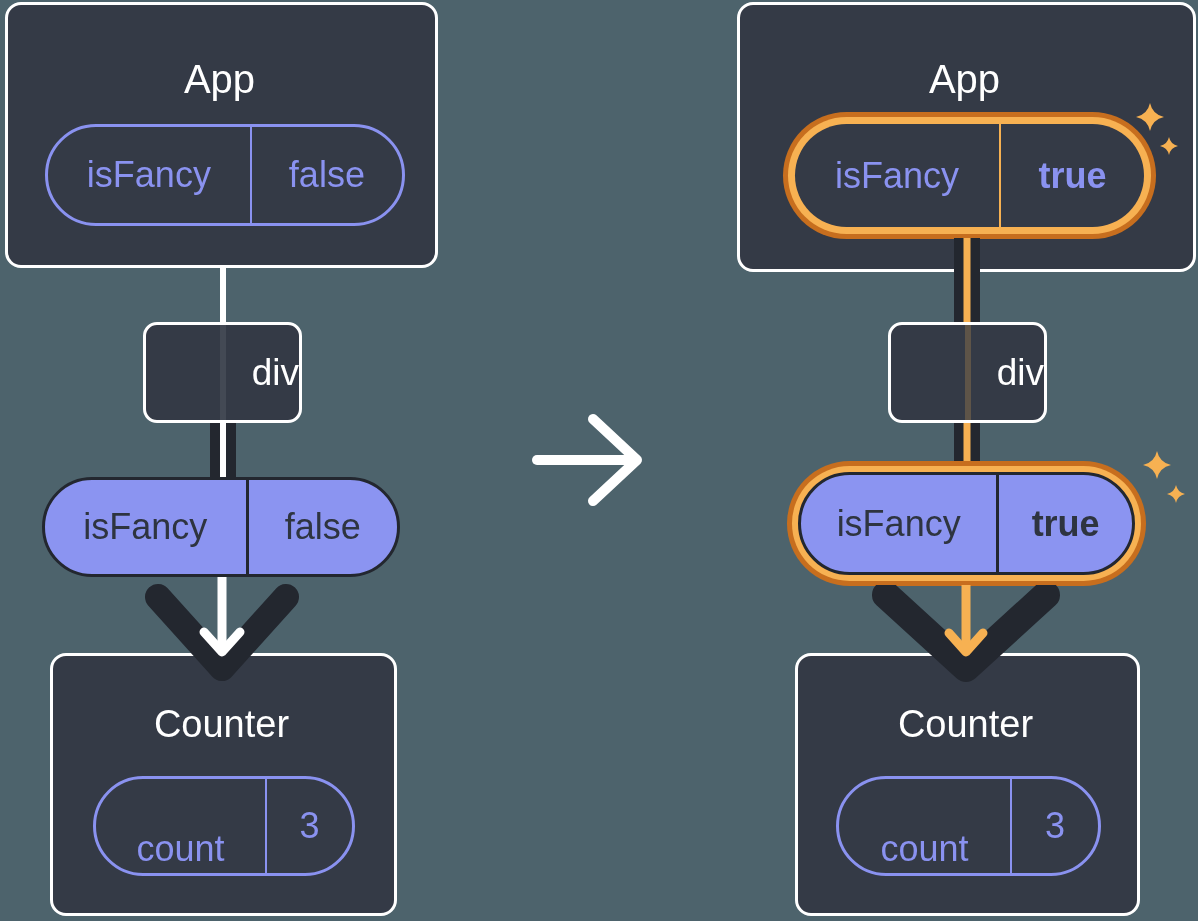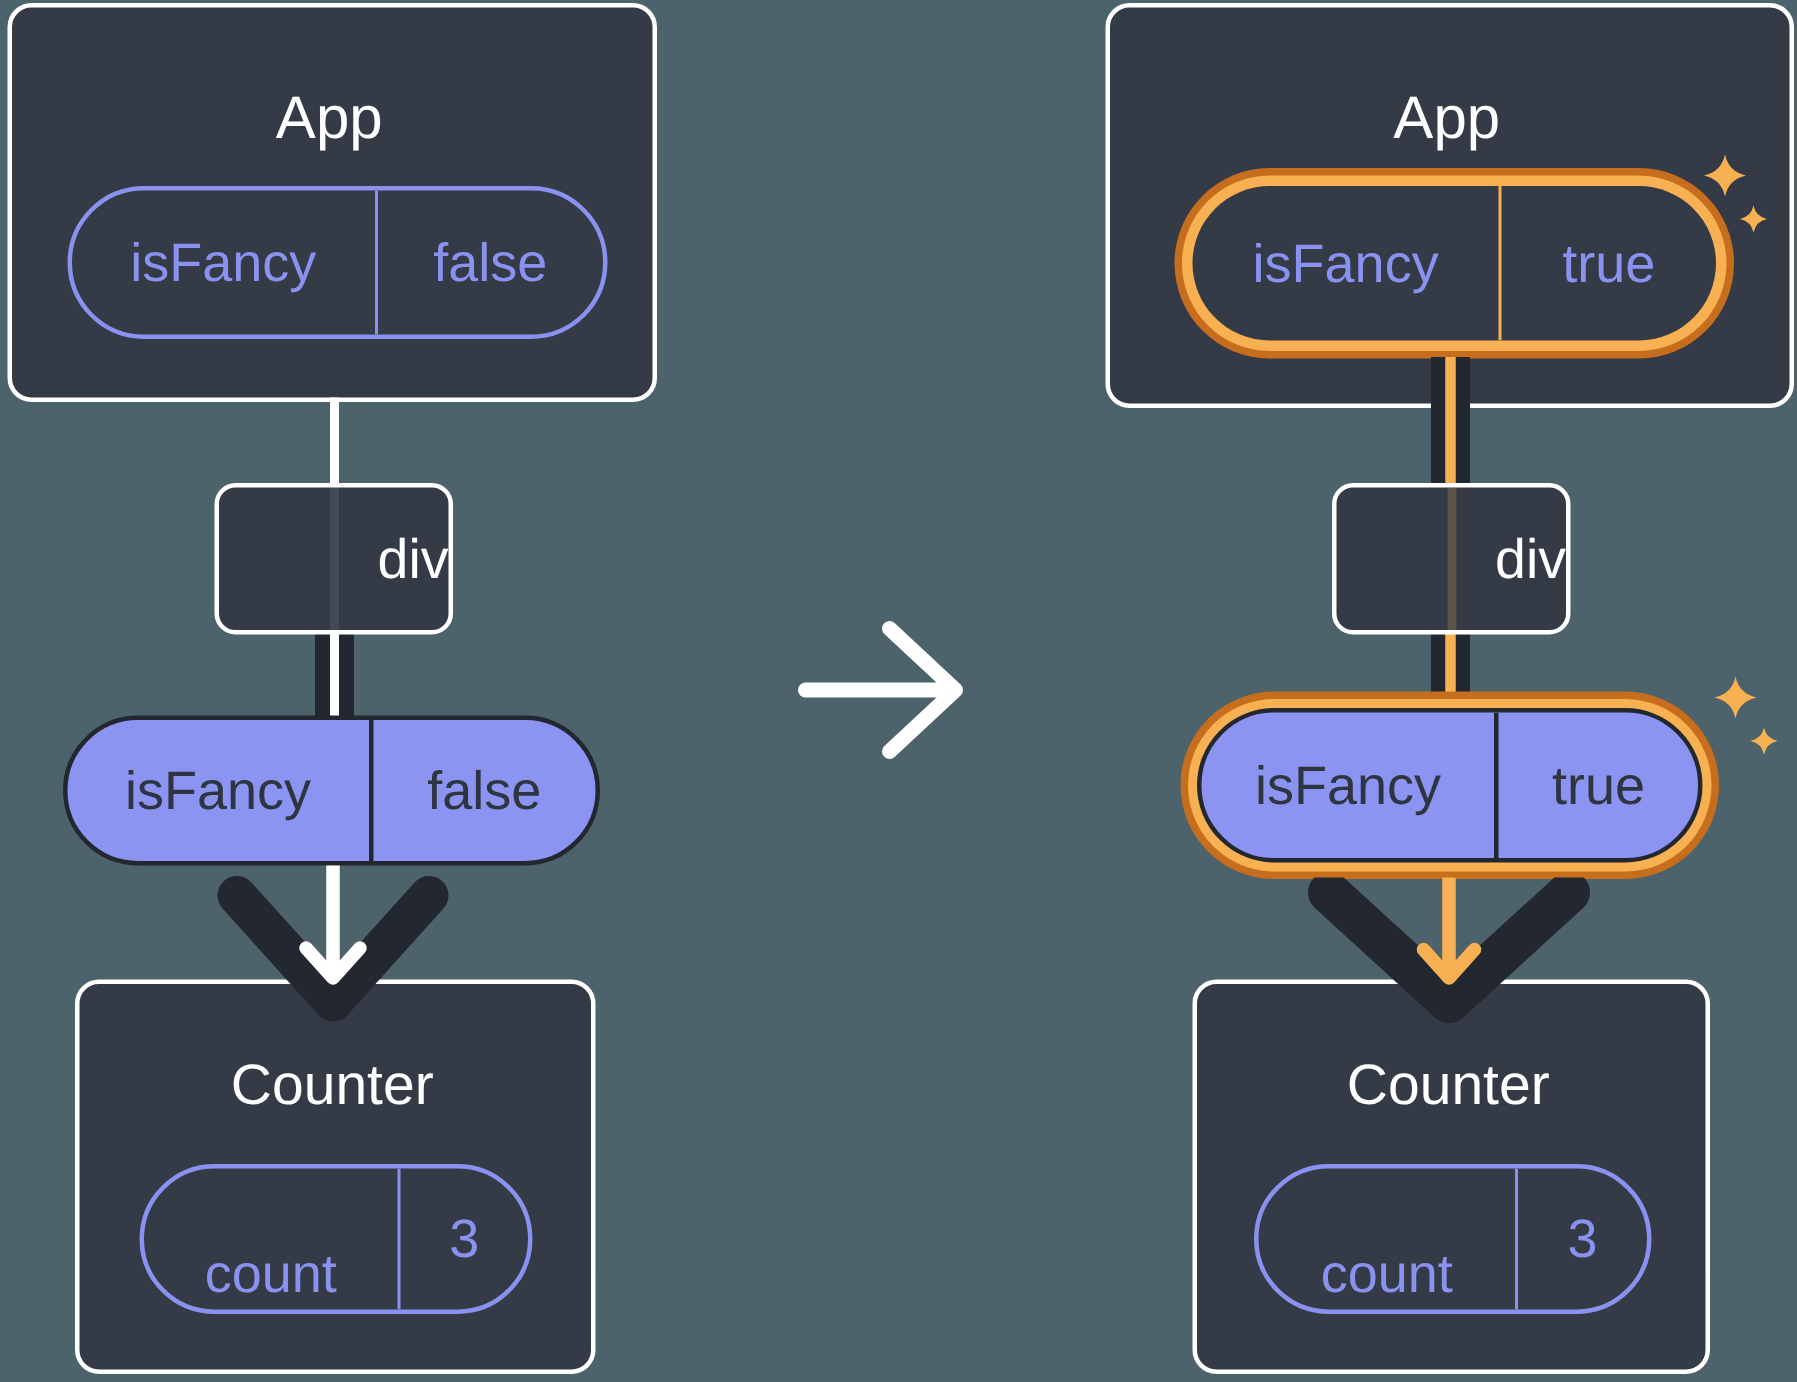--- a/index.html
+++ b/index.html
@@ -37,21 +37,21 @@
   }
   .pill-filled .cell + .cell{border-left:3px solid var(--ink_dark,#23272F);}
   .pill-orange-outline{color:var(--purple,#8A92F0);background:var(--card_bg,#343A46);}
   .pill-orange-outline .cell + .cell{border-left:2px solid var(--orange,#F7B152);}
   .hl-ring{box-shadow:0 0 0 7px var(--orange,#F7B152),0 0 0 12px var(--orange_dark,#C76E1E);}
   .hl-ring2{box-shadow:0 0 0 6px var(--orange,#F7B152),0 0 0 11px var(--orange_dark,#C76E1E);}
   .w57 .cell:first-child{flex:0 0 57%;} .w57 .cell:last-child{flex:1;}
   .w585 .cell:first-child{flex:0 0 58.5%;} .w585 .cell:last-child{flex:1;}
   .w59 .cell:first-child{flex:0 0 59%;} .w59 .cell:last-child{flex:1;}
   .w66 .cell:first-child{flex:0 0 66%;margin-top:46px;} .w66 .cell:last-child{flex:1;}
-  .bold{font-weight:400;}
+  .bold{font-weight:700;}
   
   .edge{position:absolute;z-index:2;}
   .edge-plain{background:var(--text_light,#fff);}
   .edge-flow{background:var(--ink_dark,#23272F);}
   .edge-flow .core{position:absolute;top:0;bottom:0;left:50%;transform:translateX(-50%);}
   .core-white{width:6px;background:var(--text_light,#fff);}
   .core-orange{width:7px;background:var(--orange,#F7B152);}
   .arrow-svg{position:absolute;z-index:5;}
   .sparkle-svg{position:absolute;z-index:6;}
 </style>

